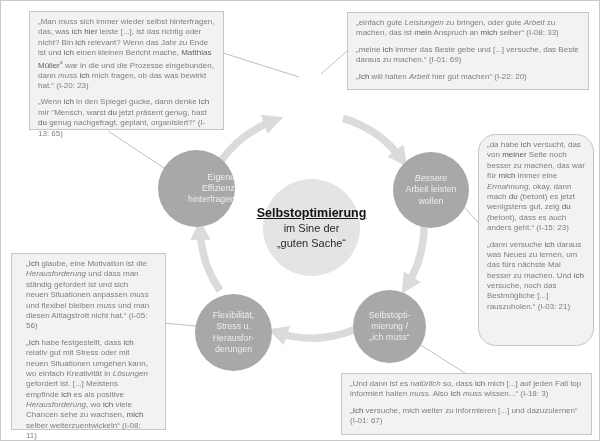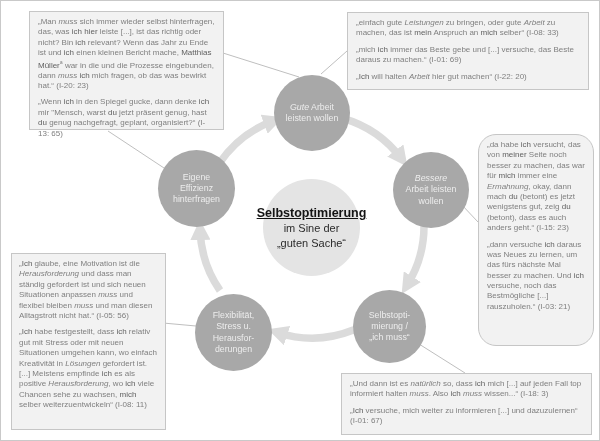--- a/index.html
+++ b/index.html
@@ -59,60 +59,56 @@
     <line x1="418" y1="343" x2="464" y2="372" stroke-width="1" stroke="#bfbfbf"></line>
     <line x1="162" y1="322" x2="195" y2="325" stroke-width="1" stroke="#bfbfbf"></line>
   </svg>
 
   <div class="hub" style="left:262px; top:178px; width:97px; height:97px;">
     <div class="t">Selbstoptimierung</div>
     <div class="s">im Sine der</div>
     <div class="s">„guten Sache“</div>
   </div>
 
-  <div class="node" style="left:273px; top:74px; width:76px; height:76px;">
-      <div><span class="i">Gute</span><span> Arbeit</span></div>
-      <div><span>leisten wollen</span></div>
-    </div>
   <div class="node" style="left:392px; top:151px; width:76px; height:76px;">
       <div><span class="i">Bessere</span></div>
       <div><span>Arbeit leisten</span></div>
       <div><span>wollen</span></div>
     </div>
   <div class="node" style="left:352px; top:289px; width:73px; height:73px;">
       <div><span>Selbstopti-</span></div>
       <div><span>mierung /</span></div>
       <div><span>„ich muss“</span></div>
     </div>
   <div class="node" style="left:194px; top:293px; width:77px; height:77px;">
       <div><span>Flexibilität,</span></div>
       <div><span>Stress u.</span></div>
       <div><span>Herausfor-</span></div>
       <div><span>derungen</span></div>
     </div>
-  <div class="node" style="left:157px; top:149px; width:77px; height:77px;">
+  <div class="node" style="left:157px; top:149px; width:77px; height:77px;align-items:flex-end;">
       <div><span>Eigene</span></div>
       <div><span>Effizienz</span></div>
       <div><span>hinterfragen</span></div>
     </div>
 
   <div class="qbox" style="left:28px; top:10px; width:195px; height:119px;">
       <p><span>„Man </span><span class="i">muss</span><span> sich immer wieder selbst hinterfragen, das, was </span><span class="b">ich hier</span><span> leiste [...], ist das richtig oder nicht? Bin </span><span class="b">ich</span><span> relevant? Wenn das Jahr zu Ende ist und </span><span class="b">ich</span><span> einen kleinen Bericht mache, </span><span class="b">Matthias Müller</span><sup>a</sup><span> war in die und die Prozesse eingebunden, dann </span><span class="i">muss</span><span> </span><span class="b">ich</span><span> mich fragen, ob das was bewirkt hat.“ (I-20: 23)</span></p>
       <p><span>„Wenn </span><span class="b">ich</span><span> in den Spiegel gucke, dann denke </span><span class="b">ich</span><span> mir "Mensch, warst </span><span class="b">du</span><span> jetzt präsent genug, hast </span><span class="b">du</span><span> genug nachgefragt, geplant, organisiert?“ (I-13: 65)</span></p>
     </div>
   <div class="qbox" style="left:346px; top:11px; width:242px; height:78px;">
       <p><span>„einfach gute </span><span class="i">Leistungen</span><span> zu bringen, oder gute </span><span class="i">Arbeit</span><span> zu machen, das ist </span><span class="b">mein</span><span> Anspruch an </span><span class="b">mich</span><span> selber“ (I-08: 33)</span></p>
-      <p><span>„mich </span><span class="b">ich</span><span> immer das Beste gebe und [...] versuche, das Beste daraus zu machen.“ (I-01: 69)</span></p>
+      <p><span>„meine </span><span class="b">ich</span><span> immer das Beste gebe und [...] versuche, das Beste daraus zu machen.“ (I-01: 69)</span></p>
       <p><span>„</span><span class="b">Ich</span><span> will halten </span><span class="i">Arbeit</span><span> hier gut machen“ (I-22: 20)</span></p>
     </div>
   <div class="qbox" style="left:477px; top:133px; width:116px; height:212px;border-radius:18px;">
       <p><span>„da habe </span><span class="b">ich</span><span> versucht, das von </span><span class="b">meiner</span><span> Seite noch besser zu machen, das war für </span><span class="b">mich</span><span> immer eine </span><span class="i">Ermahnung</span><span>, okay, dann mach </span><span class="b">du</span><span> (betont) es jetzt wenigstens gut, zeig </span><span class="b">du</span><span> (betont), dass es auch anders geht.“ (I-15: 23)</span></p>
       <p><span>„dann versuche </span><span class="b">ich</span><span> daraus was Neues zu lernen, um das fürs nächste Mal besser zu machen. Und </span><span class="b">ich</span><span> versuche, noch das Bestmögliche [...] rauszuholen.“ (I-03: 21)</span></p>
     </div>
-  <div class="qbox" style="left:10px; top:252px; width:155px; height:177px; padding:5px 7px;">
+  <div class="qbox" style="left:10px; top:252px; width:155px; height:177px; padding:5px 14px;">
       <p><span>„</span><span class="b">Ich</span><span> glaube, eine Motivation ist die </span><span class="i">Herausforderung</span><span> und dass man ständig gefordert ist und sich neuen Situationen anpassen </span><span class="i">muss</span><span> und flexibel bleiben </span><span class="i">muss</span><span> und man diesen Alltagstrott nicht hat.“ (I-05: 56)</span></p>
       <p><span>„</span><span class="b">Ich</span><span> habe festgestellt, dass </span><span class="b">ich</span><span> relativ gut mit Stress oder mit neuen Situationen umgehen kann, wo einfach Kreativität in </span><span class="i">Lösungen</span><span> gefordert ist. [...] Meistens empfinde </span><span class="b">ich</span><span> es als positive </span><span class="i">Herausforderung</span><span>, wo </span><span class="b">ich</span><span> viele Chancen sehe zu wachsen, </span><span class="b">mich</span><span> selber weiterzuentwickeln“ (I-08: 11)</span></p>
     </div>
   <div class="qbox" style="left:340px; top:372px; width:251px; height:62px;">
       <p><span>„Und dann ist es </span><span class="i">natürlich</span><span> so, dass </span><span class="b">ich</span><span> mich [...] auf jeden Fall top informiert halten </span><span class="i">muss</span><span>. Also </span><span class="b">ich</span><span> </span><span class="i">muss</span><span> wissen...“ (I-18: 3)</span></p>
       <p><span>„</span><span class="b">Ich</span><span> versuche, mich weiter zu informieren [...] und dazuzulernen“ (I-01: 67)</span></p>
     </div>
 
 </div>
 

